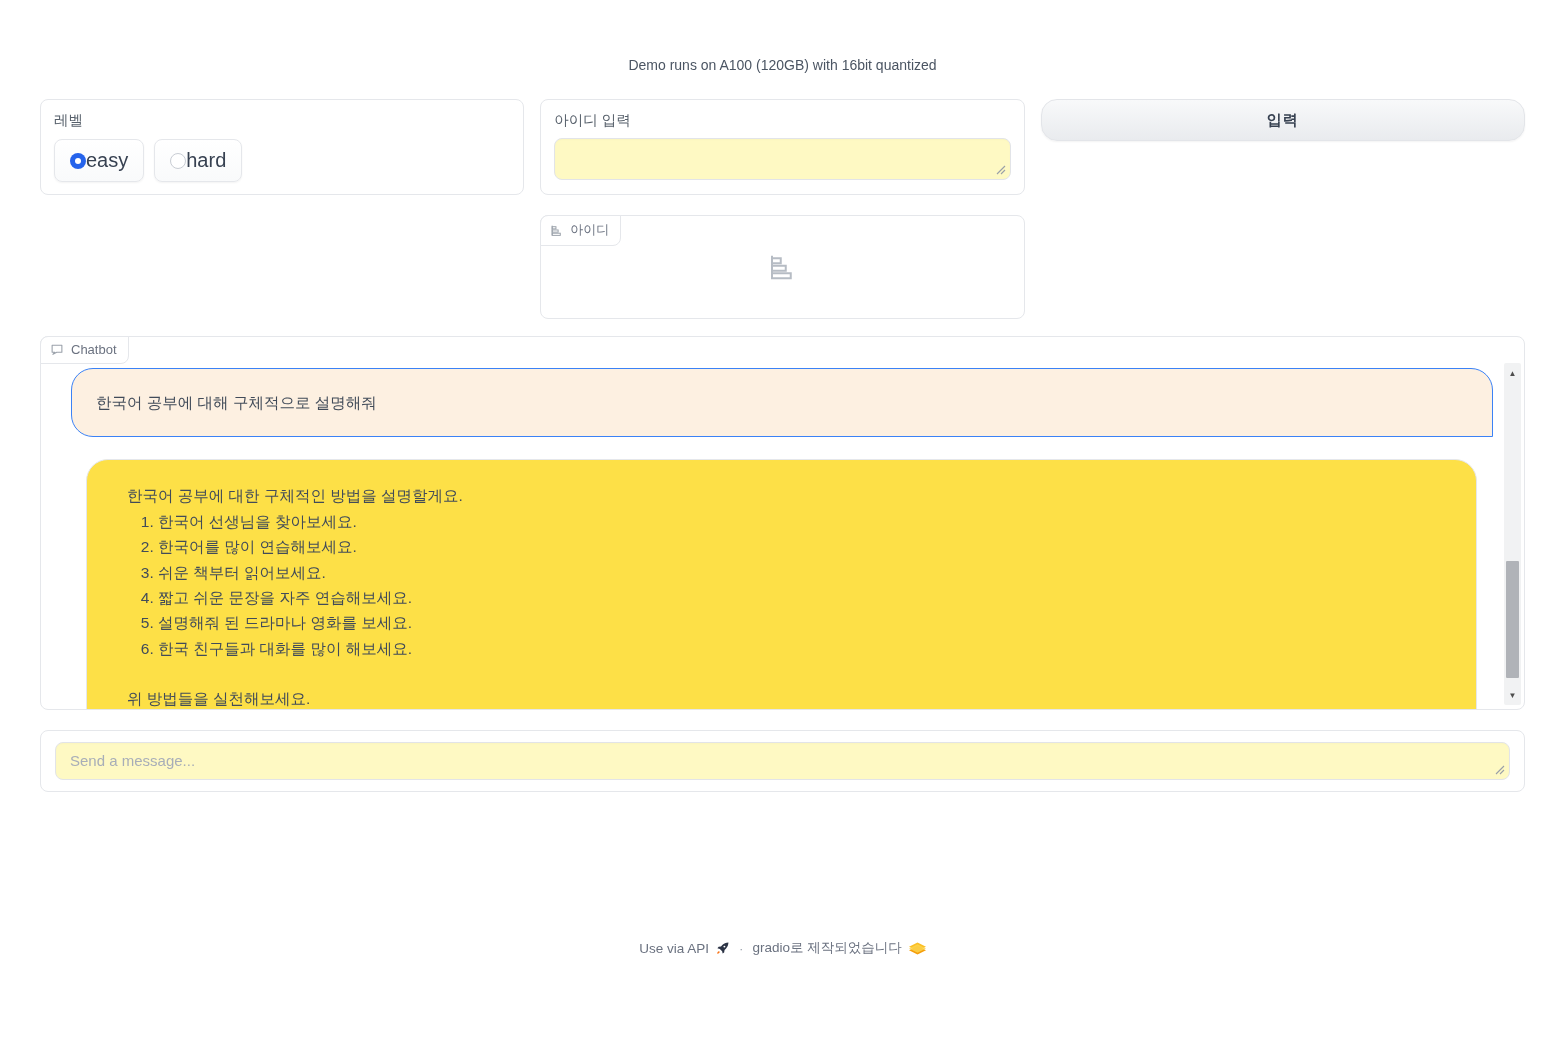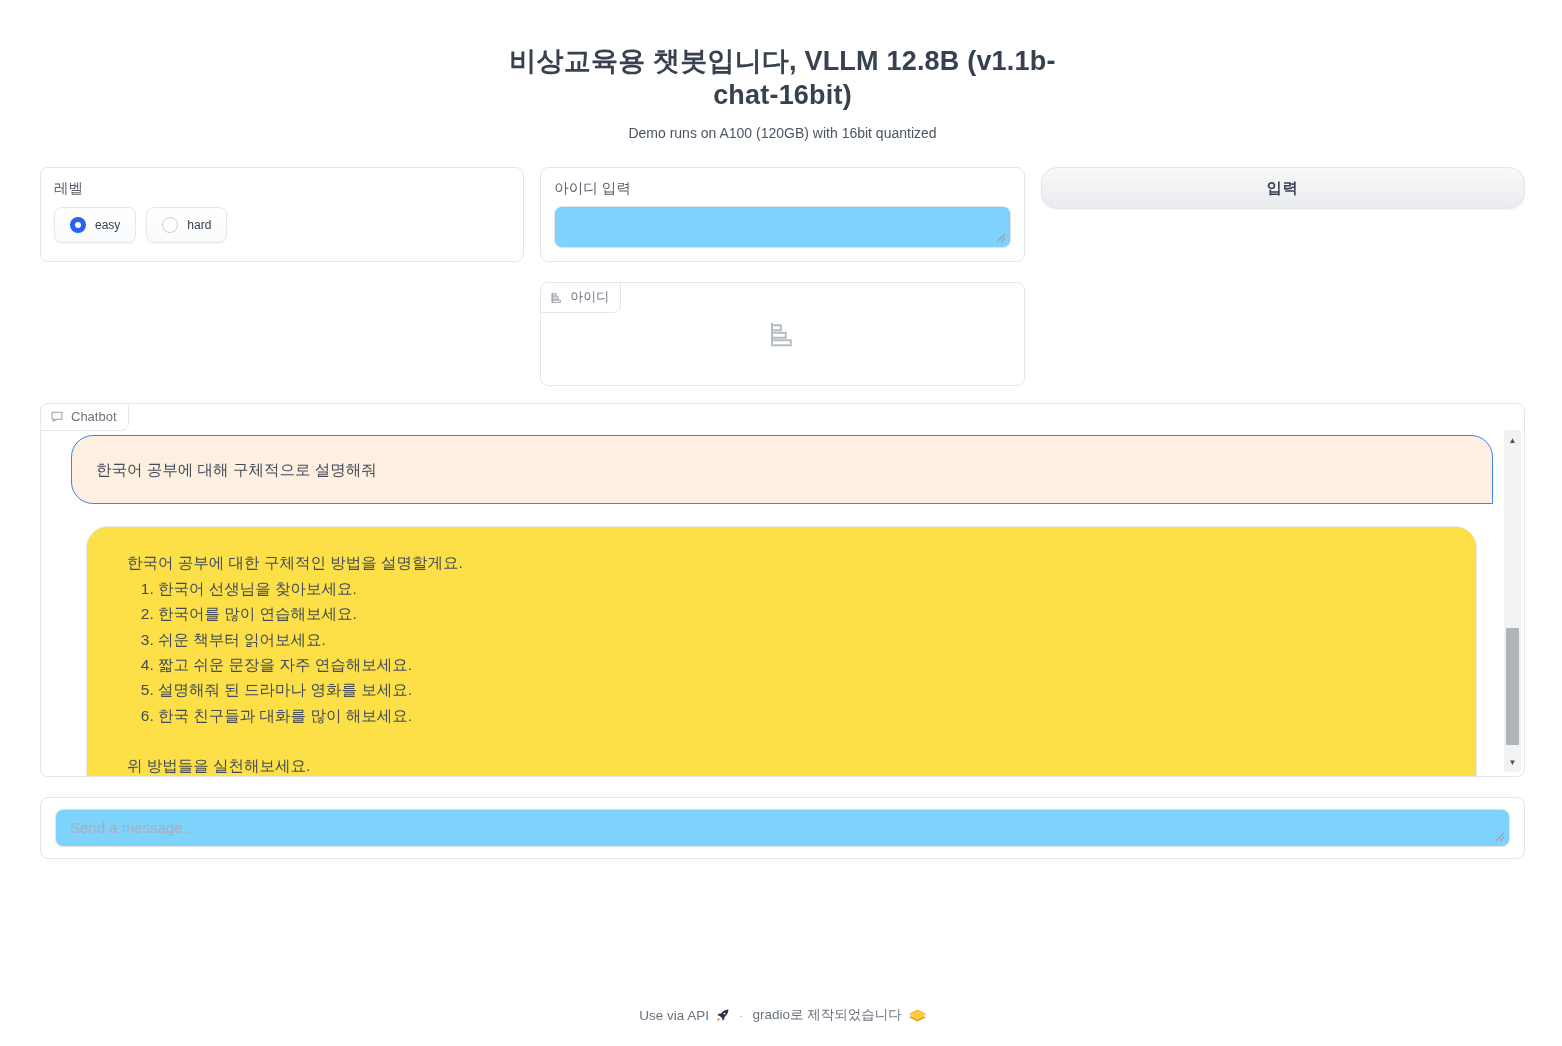--- a/index.html
+++ b/index.html
@@ -28,38 +28,38 @@
 
   
   .row-top {
     margin-top:26px;
     display:grid; grid-template-columns:repeat(3,1fr); gap:16px;
     align-items:stretch;
   }
   .level-panel { padding:11px 13px 12px; }
   .radio-group { margin-top:9px; display:flex; gap:10px; }
   .radio-pill {
-    display:inline-flex; align-items:center; gap:9px;
+    display:inline-flex; align-items:center; 
     padding:9px 15px; background:linear-gradient(180deg,#ffffff,#f9fafb);
     border:1px solid #e5e7eb; border-radius:8px;
     box-shadow:0 1px 2px rgba(0,0,0,.05);
-    font-size:12px; color:#374151; cursor:pointer;
+    font-size:20px; color:#374151; cursor:pointer;
   }
   .radio-dot { width:16px; height:16px; border-radius:50%; position:relative; flex:none; }
   .radio-dot.checked { background:#2563eb; }
   .radio-dot.checked::after {
     content:""; position:absolute; inset:5px; border-radius:50%; background:#fff;
   }
   .radio-dot.unchecked { background:#fff; border:1.5px solid #c9cdd4; }
 
   .id-panel { padding:11px 13px 13px; }
   .textarea-wrap { position:relative; margin-top:8px; }
   textarea {
     display:block; width:100%; resize:none; outline:none;
-    border:1px solid #e2e4e8; border-radius:8px; background:#7dd3fc;
+    border:1px solid #e2e4e8; border-radius:8px; background:#fef9c3;
     font-family:inherit; font-size:15px; color:#374151;
     padding:9px 14px; box-shadow:inset 0 1px 2px rgba(0,0,0,.02);
   }
   .id-textarea { height:42px; }
   .resize-grip { position:absolute; right:5px; bottom:5px; width:10px; height:10px; }
 
   .submit-btn {
     width:100%; height:42px; cursor:pointer;
     border:1px solid #e3e5e9; border-radius:16px;
     background:linear-gradient(180deg,#f8f9fa,#e9ebee);
@@ -137,21 +137,20 @@
   .footer a { color:#6b7280; text-decoration:none; cursor:pointer; display:inline-flex; align-items:center; gap:7px; }
   .footer .sep { color:#9ca3af; }
   .footer svg { display:block; }
 </style>
 </head>
 <body>
 
 <div class="app">
 
   <div class="header">
-    <h1 class="title">비상교육용 챗봇입니다, VLLM 12.8B (v1.1b-chat-16bit)</h1>
     <p class="subtitle">Demo runs on A100 (120GB) with 16bit quantized</p>
   </div>
 
   <div class="row-top">
 
     <div class="panel level-panel">
       <div class="block-label">레벨</div>
       <div class="radio-group">
         <label class="radio-pill">
           <span class="radio-dot checked"></span>

